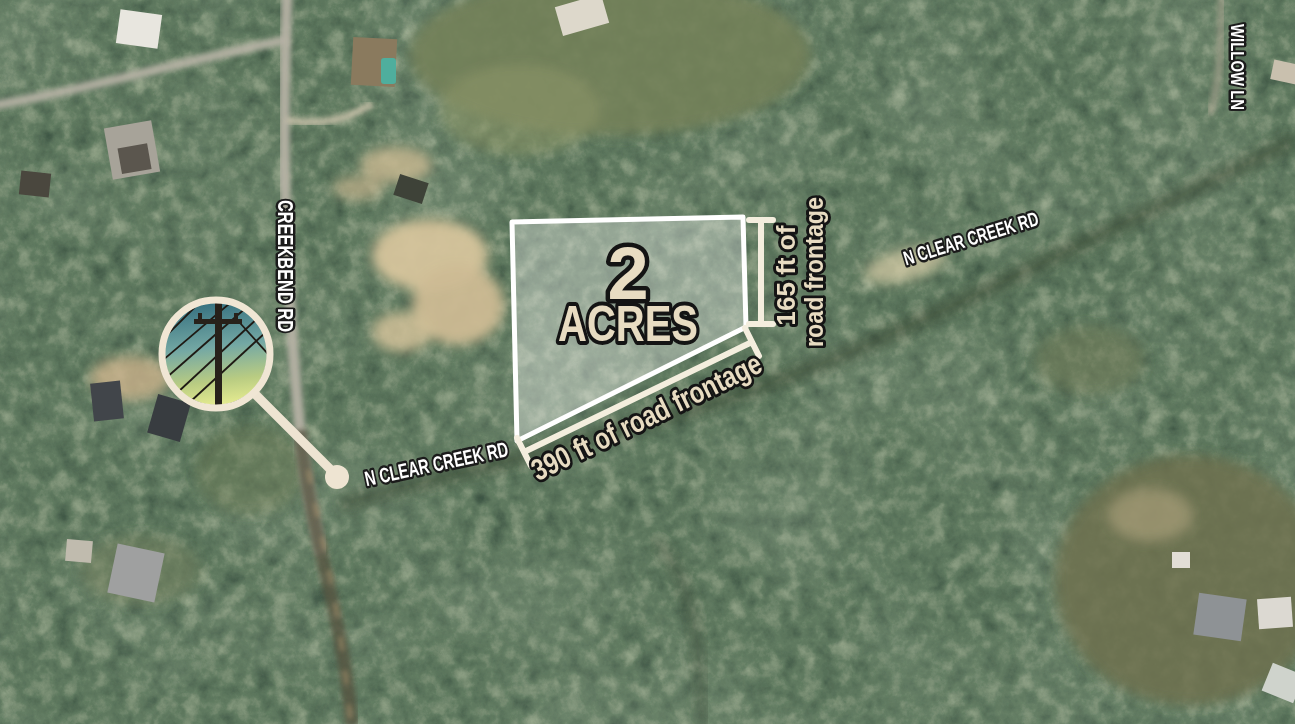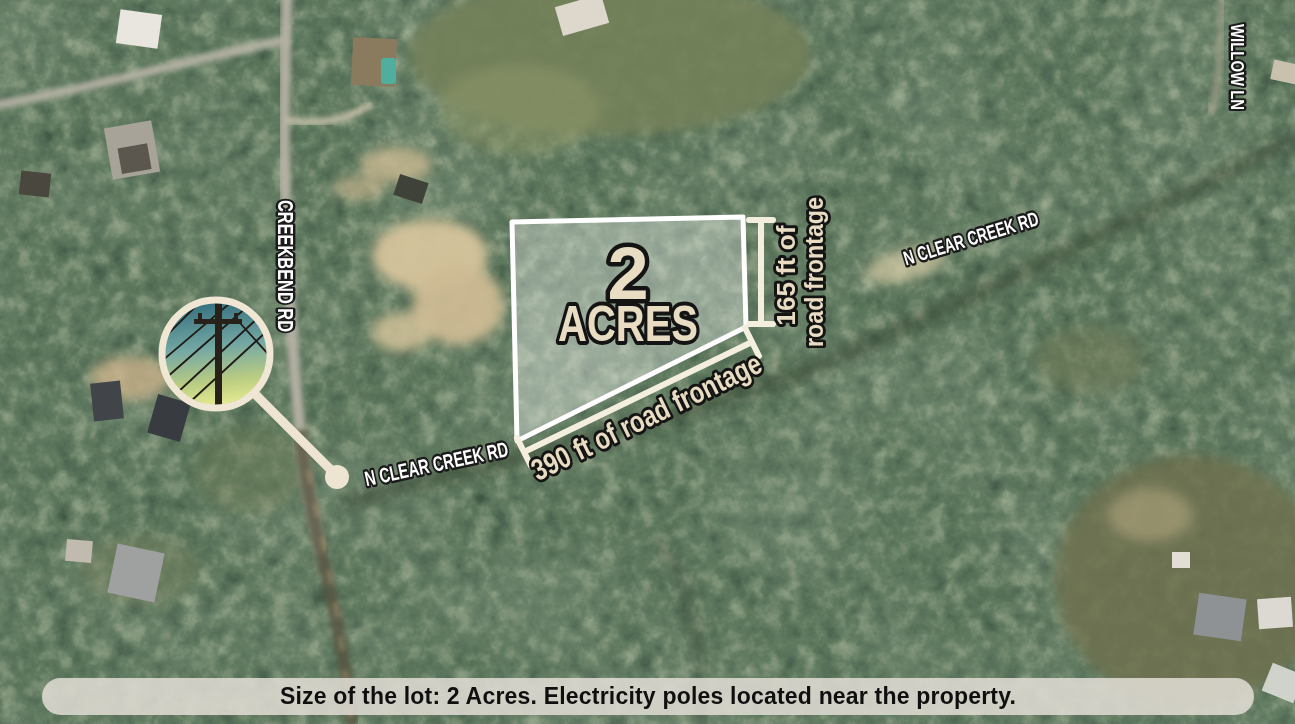--- a/index.html
+++ b/index.html
@@ -150,16 +150,13 @@
         <rect x="215" y="300" width="7" height="110" fill="#27211a"></rect>
         <rect x="194" y="319" width="48" height="5" fill="#27211a"></rect>
         <rect x="198" y="313" width="4" height="7" fill="#27211a"></rect>
         <rect x="216" y="312" width="5" height="8" fill="#27211a"></rect>
         <rect x="234" y="313" width="4" height="7" fill="#27211a"></rect>
       </g>
       <circle cx="216" cy="354" r="54" fill="none" stroke="#f0e6d4" stroke-width="7"></circle>
     </g>
   </svg>
 
-  <div id="caption-bar">
-    <span>Size of the lot: 2 Acres. Electricity poles located near the property.</span>
-  </div>
 </div>
 
 </body></html>

